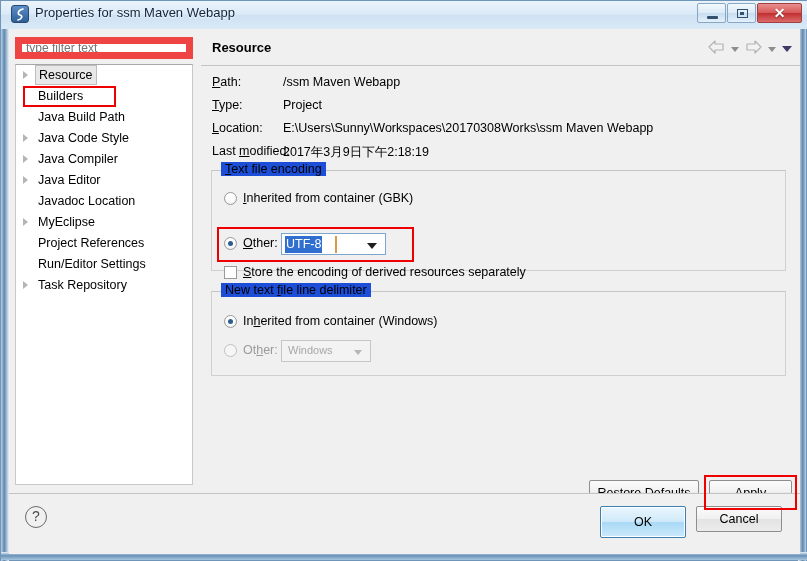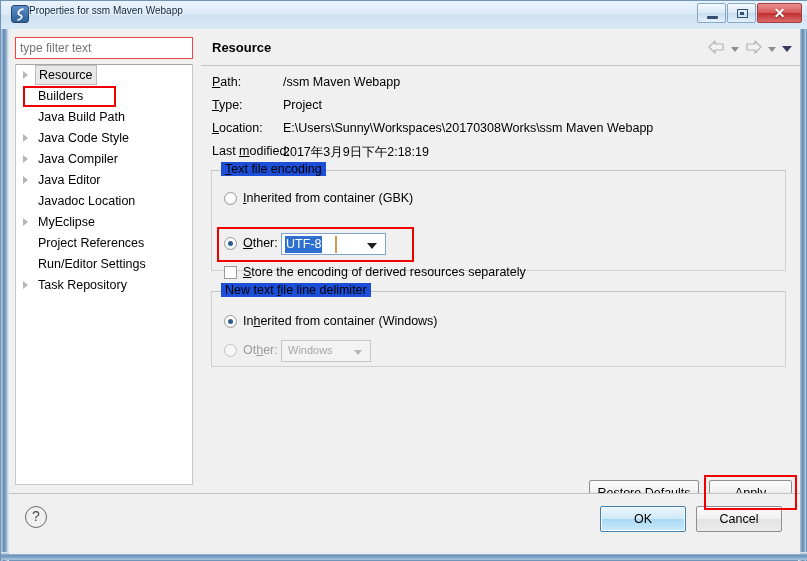--- a/index.html
+++ b/index.html
@@ -30,22 +30,22 @@
     position: absolute; left: 0; top: 0; width: 807px; height: 28px;
     background: linear-gradient(to bottom, #eaf3fb 0%, #dcebf8 45%, #cfe2f3 52%, #d9eaf7 100%);
   }
   .title-icon {
     position: absolute; left: 10px; top: 4px; width: 18px; height: 18px;
     background: linear-gradient(to bottom, #5b8dc8, #2f5f96);
     border: 1px solid #27496f; border-radius: 3px;
   }
   .title-icon svg { position:absolute; left:2px; top:1px; }
   .title-text {
-    position: absolute; left: 28px; top: 4px;
-    font-size: 10px; color: #10243a; white-space: nowrap;
+    position: absolute; left: 34px; top: 4px;
+    font-size: 13px; color: #10243a; white-space: nowrap;
     text-shadow: 0 1px 2px rgba(255,255,255,0.9);
   }
 
   .wctrls { position: absolute; right: 6px; top: 2px; display: flex; gap: 1px; }
   .wbtn {
     width: 29px; height: 20px; border: 1px solid #88a7c4; border-radius: 2px;
     background: linear-gradient(to bottom, #f3f9fd 0%, #dcebf7 48%, #c7ddf0 52%, #e3f0fa 100%);
     position: relative; cursor: default;
   }
   .wbtn.close {
@@ -69,21 +69,21 @@
     background: #f0f0f0;
   }
 
   
   .left-pane {
     position: absolute; left: 0; top: 0; width: 191px; height: 464px;
     background: #f0f0f0;
   }
   .filter-box {
     position: absolute; left: 6px; top: 8px; width: 178px; height: 22px;
-    border: 1px solid #ef4444; background: #ffffff;
+    border: 7px solid #ef4444; background: #ffffff;
     font-family: "Liberation Sans", sans-serif; font-size: 12px;
     color: #9a9a9a; padding: 0 4px; outline: none;
   }
   .tree {
     position: absolute; left: 6px; top: 35px; width: 178px; height: 421px;
     background: #ffffff; border: 1px solid #c8c8c8; border-top: 1px solid #a8a8a8;
     overflow: hidden;
   }
   .tree-item {
     position: relative; height: 21px; line-height: 21px;
@@ -350,21 +350,21 @@
         <span class="arrow"></span>
       </div>
 
       <div class="checkbox" style="left:23px; top:237px;"></div>
       <div class="lbl" style="left:42px; top:236px;">
         <span class="u">S</span>tore the encoding of derived resources separately
       </div>
 
       <div class="anno" style="left:16px; top:198px; width:197px; height:35px;"></div>
 
-      <div class="group" style="left:10px; top:262px; width:575px; height:76px;">
+      <div class="group" style="left:10px; top:262px; width:575px; height:85px;">
         <div class="group-title">
           New text <span class="u">f</span>ile line delimiter
         </div>
       </div>
 
       <div class="radio on" style="left:23px; top:286px;"></div>
       <div class="lbl" style="left:42px; top:285px;">
         In<span class="u">h</span>erited from container (Windows)
       </div>
 
@@ -385,21 +385,21 @@
         <span>Apply</span>
       </div>
       <div class="anno" style="left:503px; top:446px; width:93px; height:35px;"></div>
     </div>
 
     <div class="bottom-sep"></div>
 
     <div class="footer">
       <div class="help-icon">?</div>
 
-      <div class="btn default" style="left:591px; top:12px; width:86px; height:26px;">
+      <div class="btn default" style="left:591px; top:12px; width:86px; height:32px;">
         <span>OK</span>
       </div>
       <div class="btn" style="left:687px; top:12px; width:86px; height:26px;">
         <span>Cancel</span>
       </div>
     </div>
 
   </div>
 
 </div>

